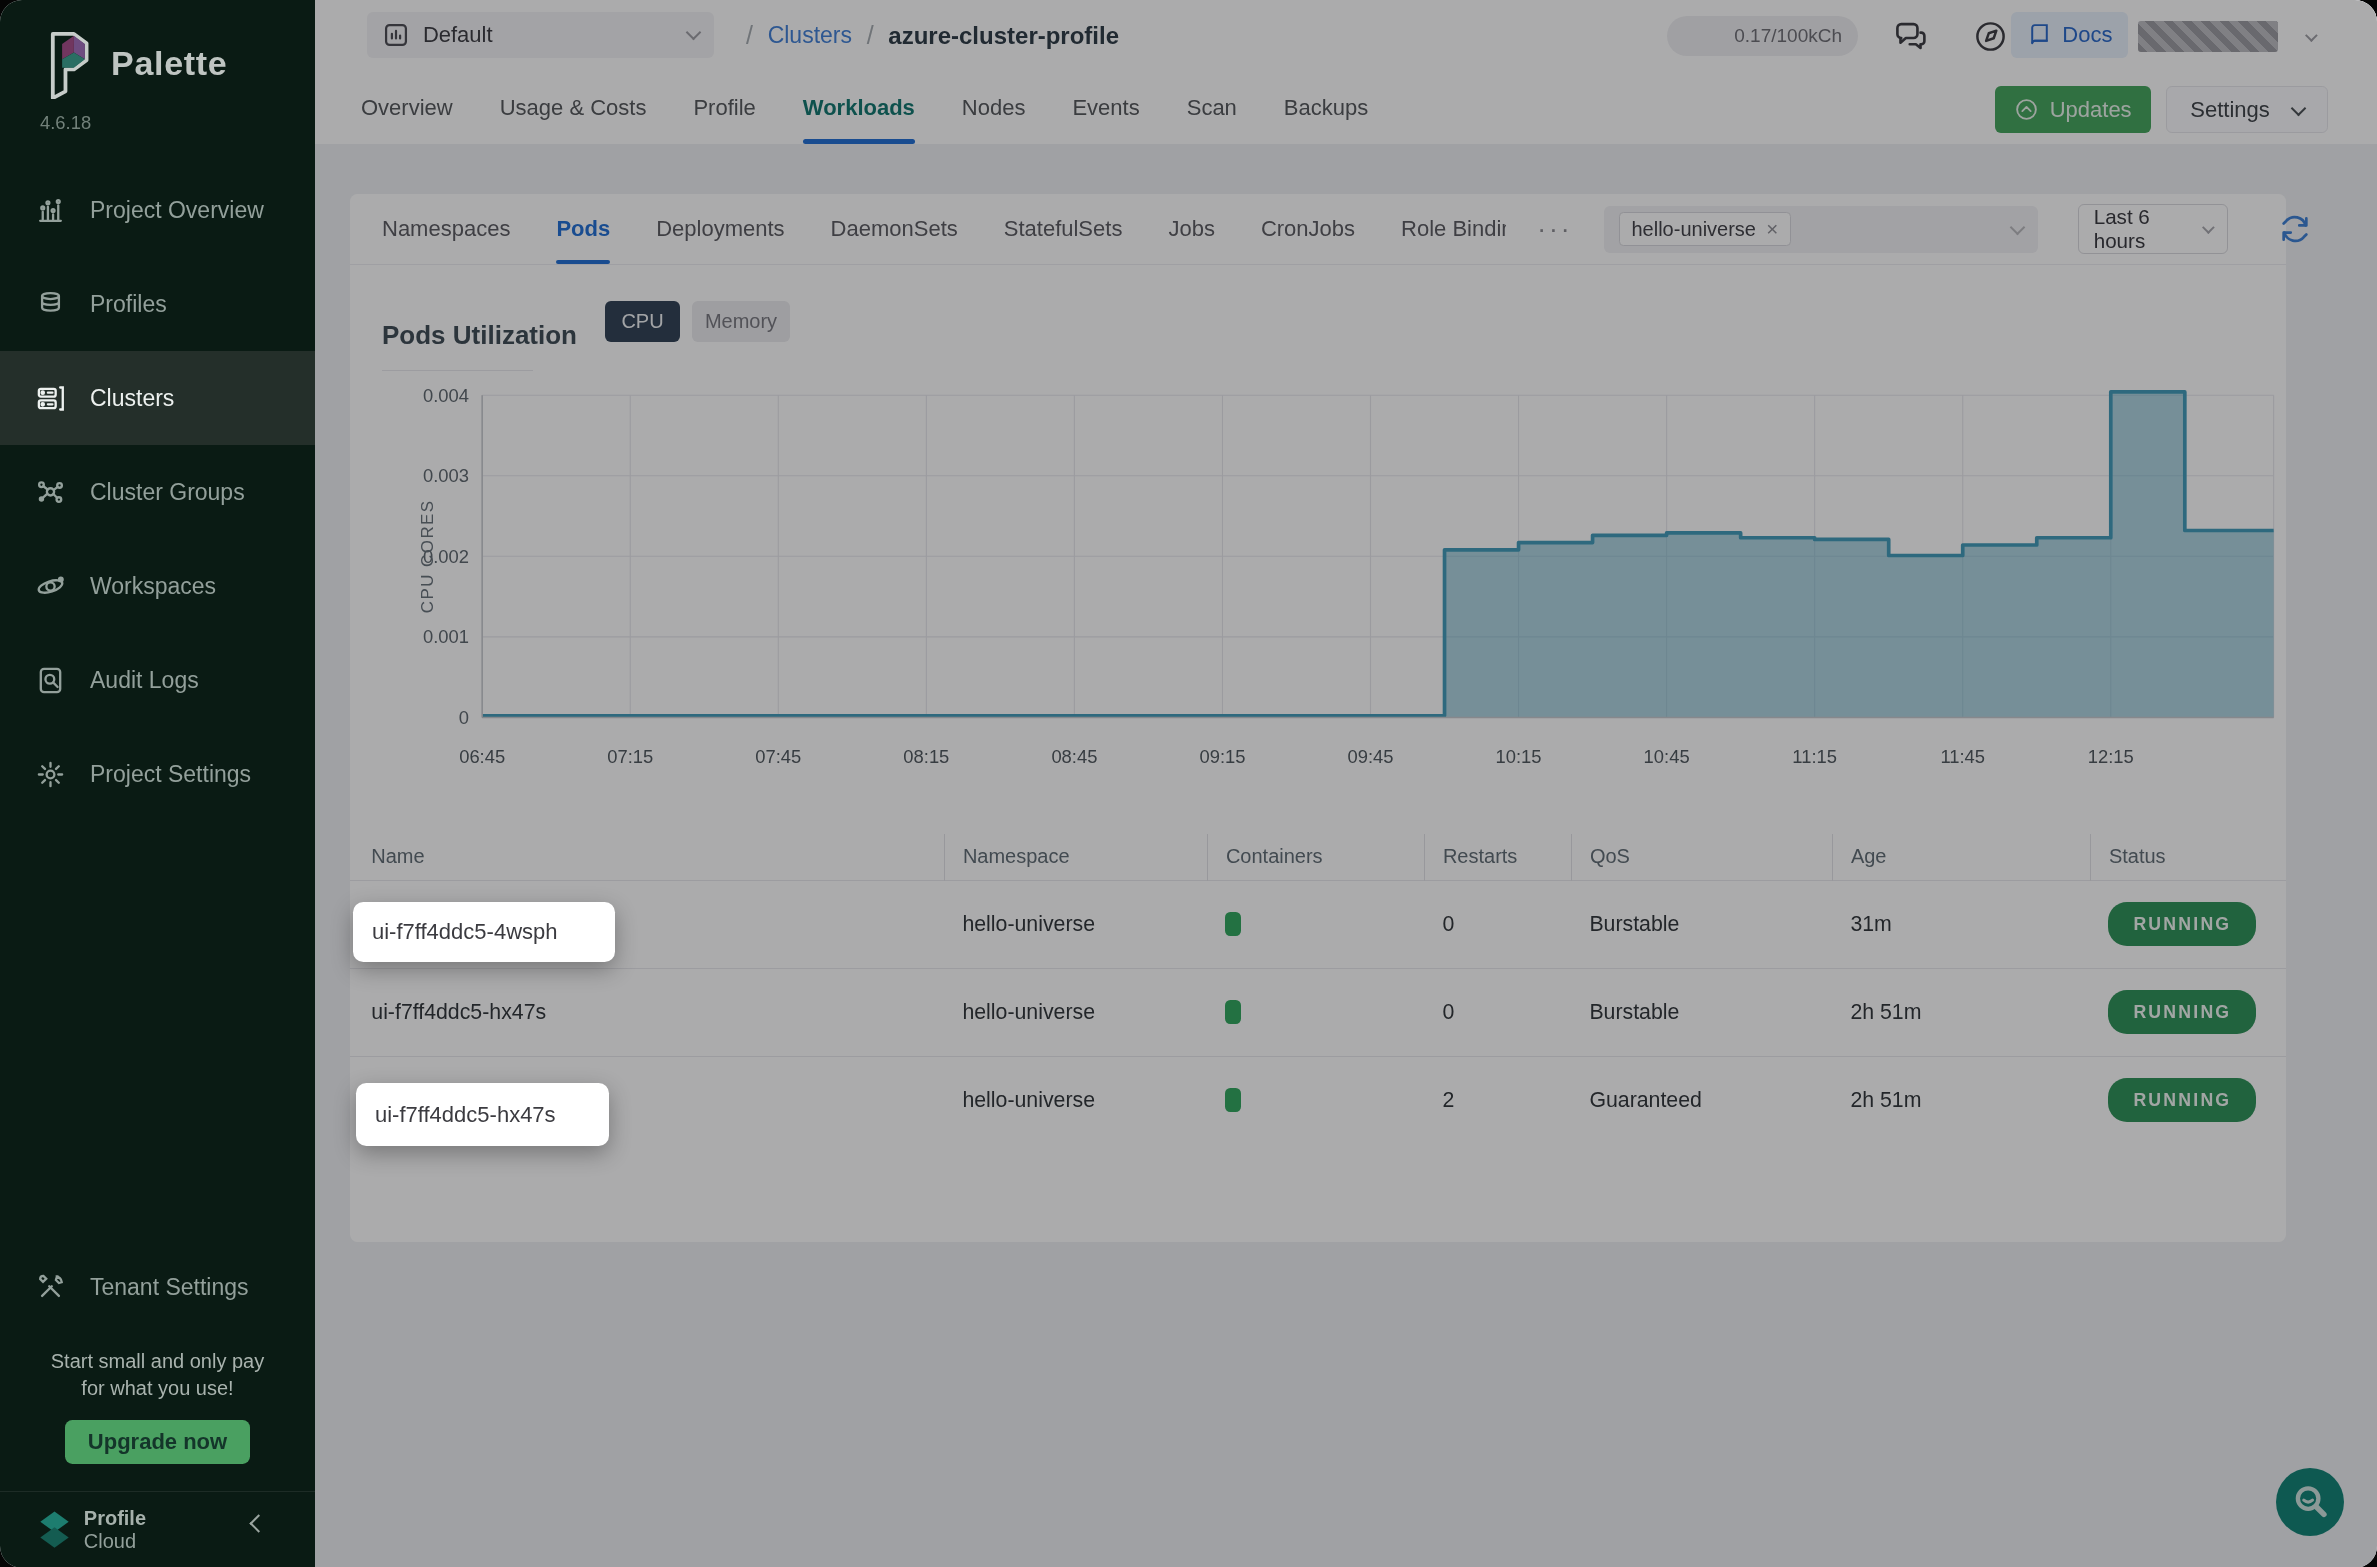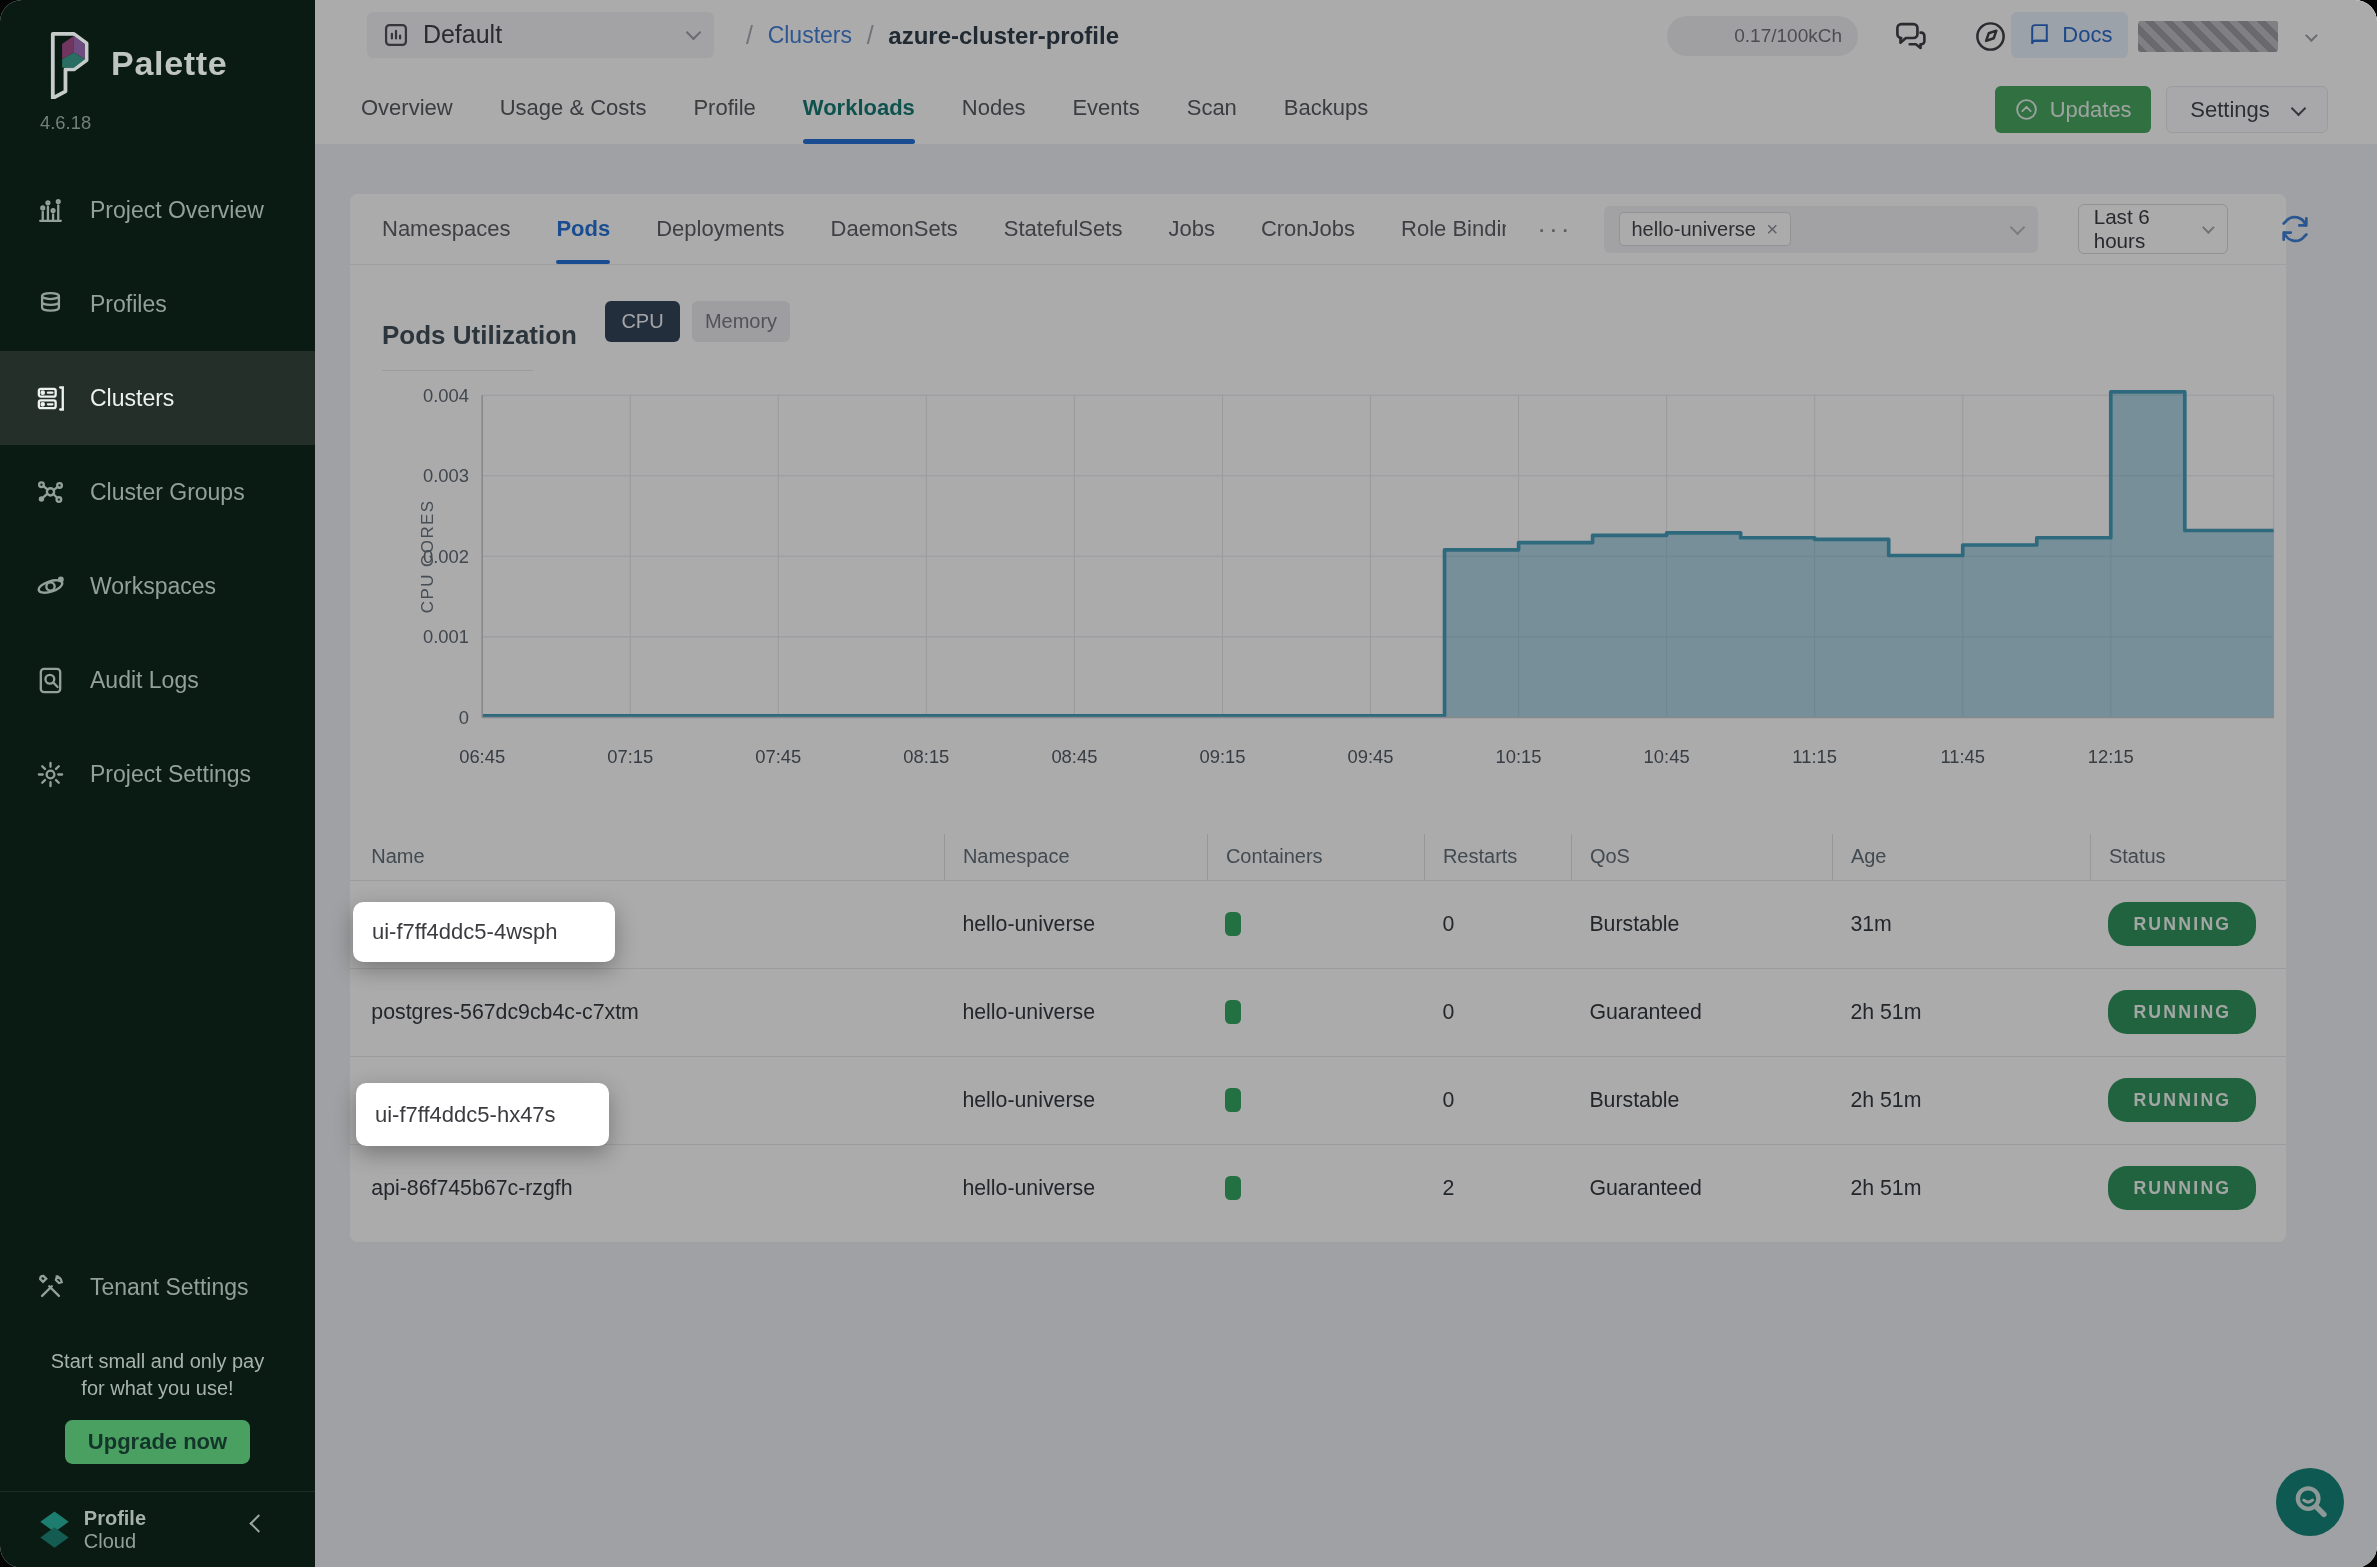--- a/index.html
+++ b/index.html
@@ -21,21 +21,21 @@
   .bottombar{position:absolute;left:0;top:1491px;width:100%;height:77px;border-top:0.7px solid rgba(255,255,255,.08);}
   .brand{position:absolute;left:37px;top:14.7px;display:flex;align-items:center;gap:11.8px;}
   .brand-text{font-size:20px;line-height:23.6px;color:#93a09b;}
   .brand-text b{color:#a6b1ac;font-weight:600;}
   .collapse{position:absolute;left:252px;top:25px;width:13.2px;height:13.2px;border-left:2.9px solid #9aa5a0;border-bottom:2.9px solid #9aa5a0;transform:rotate(45deg);cursor:pointer;}
 
   
   .content{position:absolute;left:315px;top:0;right:0;bottom:0;background:#eef0f3;}
   .topbar{position:absolute;left:0;top:0;width:100%;height:71px;background:#fff;}
   .proj-select{position:absolute;left:52px;top:11.8px;width:347px;height:46px;background:#f3f3f6;border-radius:5.9px;display:flex;align-items:center;padding:0 14.7px;cursor:pointer;}
-  .proj-label{margin-left:13.2px;font-size:25px;color:#3a3a40;}
+  .proj-label{margin-left:13.2px;font-size:22px;color:#3a3a40;}
   .chev{width:11px;height:11px;border-right:2.2px solid #9d9da3;border-bottom:2.2px solid #9d9da3;transform:rotate(45deg);margin-top:-4.4px;}
   .proj-select .chev{margin-left:auto;}
   .crumbs{position:absolute;left:431px;top:0;height:71px;display:flex;align-items:center;gap:14.7px;font-size:23px;}
   .crumb-sep{color:#a5abb0;font-size:25px;}
   .crumb-link{color:#3f7fd6;cursor:pointer;}
   .crumb-cur{color:#2b3944;font-weight:600;font-size:24px;}
   .usage-pill{position:absolute;left:1352px;top:15.5px;width:191px;height:40px;background:#efeff2;border-radius:20px;display:flex;align-items:center;justify-content:flex-end;padding:0 16px;font-size:19px;color:#6d6d74;}
   .top-ic{position:absolute;top:17.7px;color:#3a3a40;cursor:pointer;}
   .docs-chip{position:absolute;left:1696px;top:11.8px;height:46px;padding:0 16px;background:#e8f1fc;border-radius:5.9px;display:flex;align-items:center;gap:10.3px;font-size:22px;color:#2767c9;font-weight:500;cursor:pointer;}
   .redacted{position:absolute;left:1823px;top:20.6px;width:140px;height:31px;border-radius:2.9px;background:repeating-linear-gradient(45deg,#9a9aa0 0 6.6px,#bdbdc2 6.6px 13.2px);filter:blur(0.7px);cursor:pointer;}
@@ -369,31 +369,20 @@
             <td>hello-universe</td>
             <td>
                 <div class="c-ind"></div>
               </td>
             <td>0</td>
             <td>Burstable</td>
             <td>31m</td>
             <td><span class="badge">RUNNING</span></td>
           </tr>
           <tr>
-            <td>postgres-567dc9cb4c-c7xtm</td>
-            <td>hello-universe</td>
-            <td>
-                <div class="c-ind"></div>
-              </td>
-            <td>0</td>
-            <td>Guaranteed</td>
-            <td>2h 51m</td>
-            <td><span class="badge">RUNNING</span></td>
-          </tr>
-          <tr>
             <td>ui-f7ff4ddc5-hx47s</td>
             <td>hello-universe</td>
             <td>
                 <div class="c-ind"></div>
               </td>
             <td>0</td>
             <td>Burstable</td>
             <td>2h 51m</td>
             <td><span class="badge">RUNNING</span></td>
           </tr>

